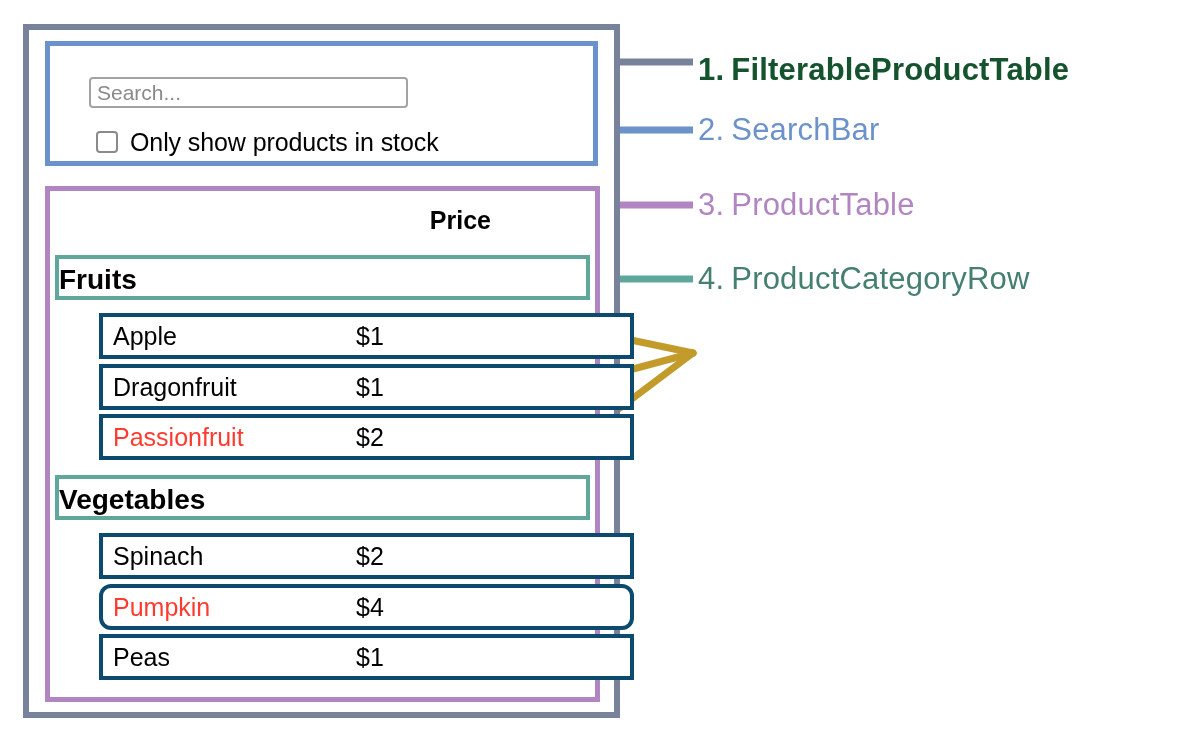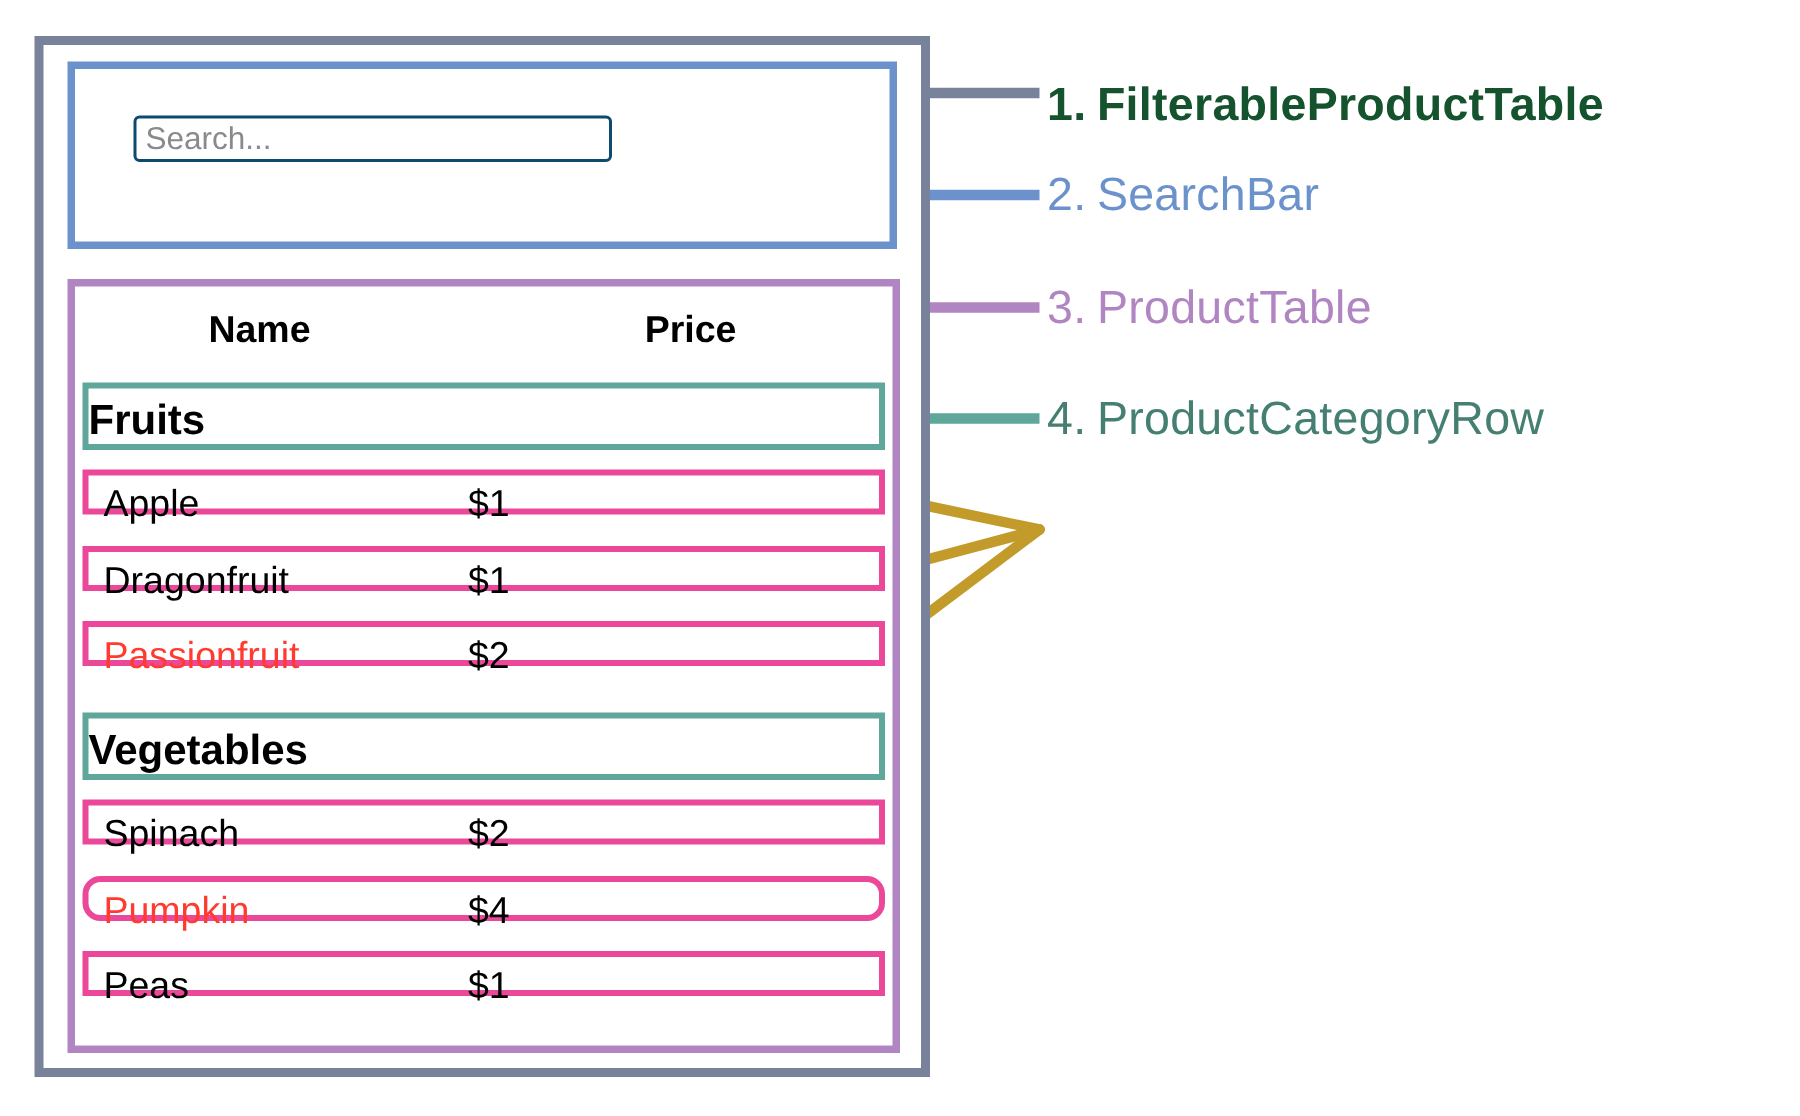--- a/index.html
+++ b/index.html
@@ -60,21 +60,21 @@
     border: 5px solid #B185C2;
     background: #ffffff;
   }
 
   
   .search-input {
     position: absolute;
     left: 89px; top: 77px;
     width: 319px; height: 31px;
     box-sizing: border-box;
-    border: 2px solid #0c4a6e;
+    border: 2px solid #a3a3a3;
     border-radius: 4px;
     background: #ffffff;
     font-family: "Liberation Sans", sans-serif;
     font-size: 21px;
     color: #8A8A8A;
     padding: 0 6px;
     line-height: 27px;
     outline: none;
   }
   .search-input::placeholder { color: #8A8A8A; opacity: 1; }
@@ -138,23 +138,24 @@
   }
   .row-category {
     height: 45px;
     border: 4px solid #5EA79A;
     font-size: 28px;
     font-weight: bold;
     color: #000;
     line-height: 41px;
   }
   .row-product {
-    height: 30px;
-    border: 4px solid #ec4899;
+    height: 46px;
+    border: 4px solid #0c4a6e;
     line-height: 38px;
+    margin-left: 44px;
   }
   .cell-name {
     position: absolute;
     left: 10px; top: 0;
     width: 230px;
     font-size: 25px;
     color: #000;
     white-space: nowrap;
   }
   .cell-name.oos { color: #FF3B30; }
@@ -195,25 +196,28 @@
     <polyline points="588,381 693,353" fill="none" stroke="#C29B2B" stroke-width="7" stroke-linecap="round"></polyline>
     <polyline points="588,432 693,353" fill="none" stroke="#C29B2B" stroke-width="7" stroke-linecap="round"></polyline>
   </svg>
 
   <div class="box-outer"></div>
 
   <div class="box-searchbar"></div>
 
   <input class="search-input" type="text" placeholder="Search..." style="">
 
+  <div class="checkbox-row">
+    <span class="checkbox-box"></span>
+    <span class="checkbox-label">Only show products in stock</span>
+  </div>
 
   <div class="box-producttable"></div>
 
   <div class="table-header">
-    <div class="col-name">Name</div>
     <div class="col-price">Price</div>
   </div>
 
   <div class="row row-category" style="top:255px;">Fruits</div>
 
   <div class="row row-product" style="top:313px;">
     <span class="cell-name">Apple</span>
     <span class="cell-price">$1</span>
   </div>
 

